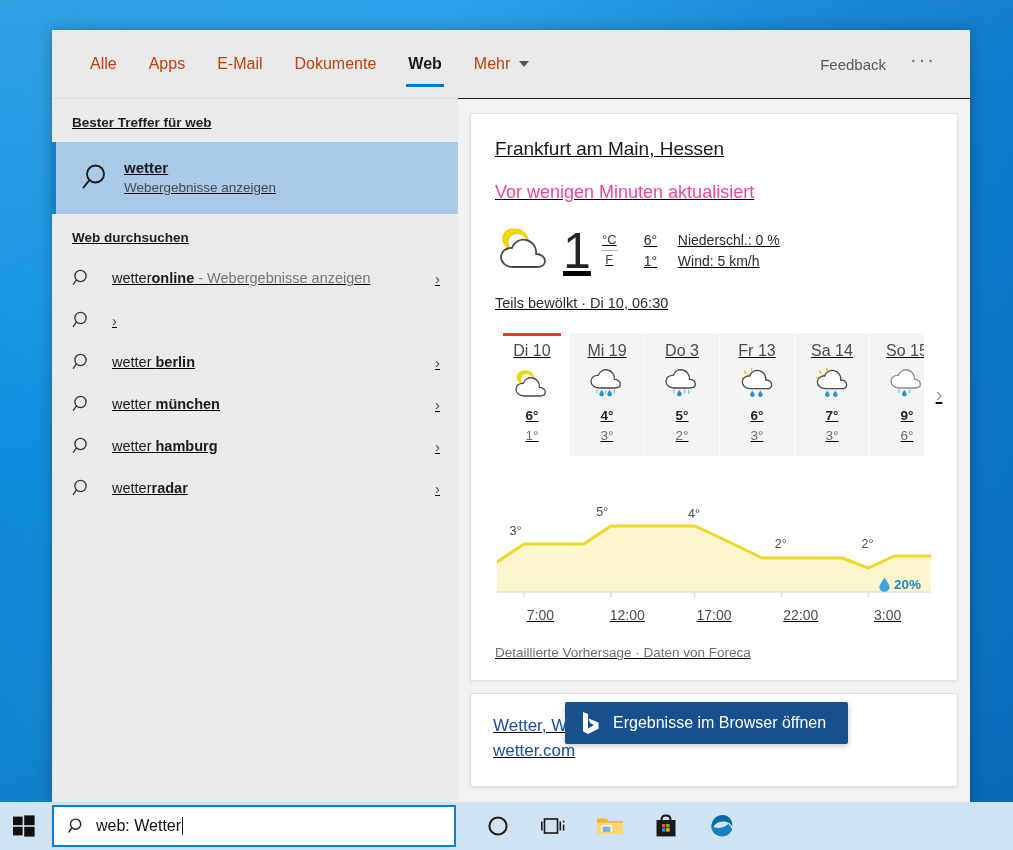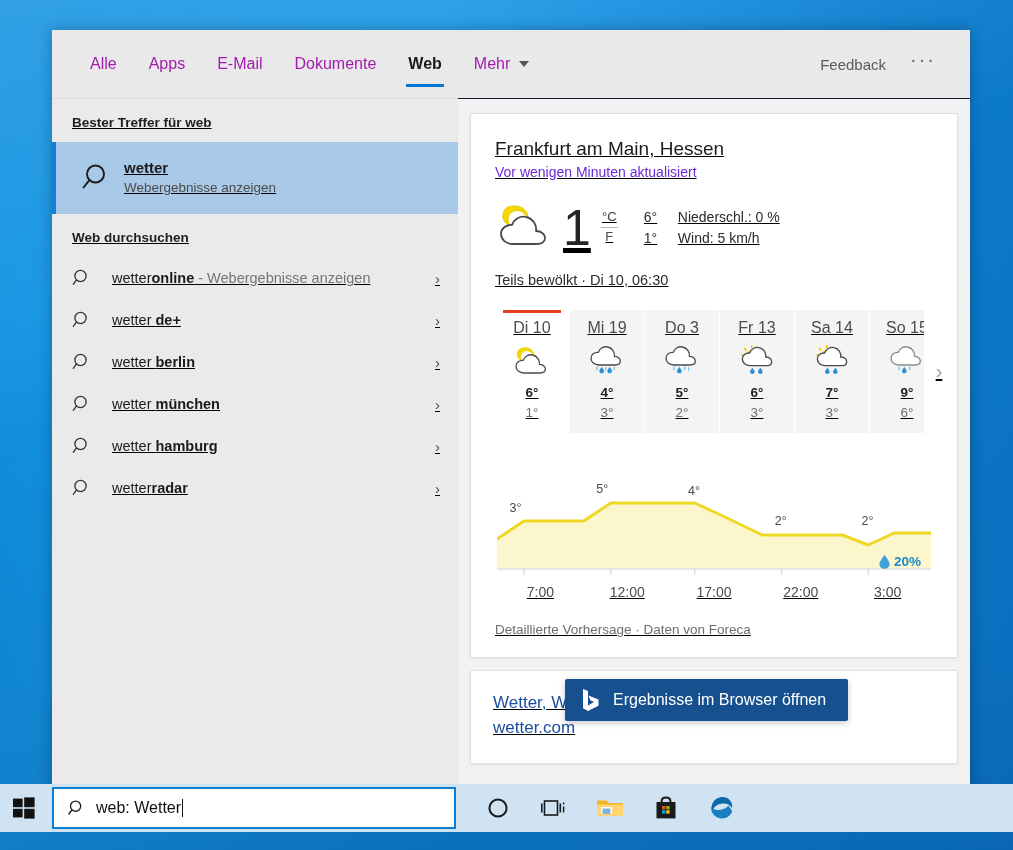--- a/index.html
+++ b/index.html
@@ -31,21 +31,21 @@
     height: 68px; flex: 0 0 68px;
     background: #e9e9e9;
     display: flex; align-items: center;
     padding: 0 28px 0 22px;
     position: relative;
   }
   .tab {
     position: relative;
     height: 68px; display: flex; align-items: center;
     padding: 0 16px;
-    font-size: 16px; color: #a21caf;
+    font-size: 16px; color: #c2410c;
     cursor: default;
   }
   .tab.active { color: #1a1a1a; font-weight: bold; }
   .tab.active::after {
     content: ""; position: absolute; left: 14px; right: 14px; bottom: 11px;
     height: 3px; background: #0078d7;
   }
   .tab .caret {
     display: inline-block; margin-left: 9px;
     width: 0; height: 0; border-left: 5px solid transparent;
@@ -109,21 +109,21 @@
     overflow: hidden;
   }
   .card {
     background: #ffffff;
     border: 1px solid #e0e0e0;
     border-radius: 2px;
     box-shadow: 0 1px 3px rgba(0,0,0,0.07);
   }
   .weather-card { padding: 22px 24px 20px 24px; }
   .wx-city { font-size: 19px; color: #1b1b1b; line-height: 1.35; }
-  .wx-updated { font-size: 14px; color: #6d28d9; margin-top: 2px; }
+  .wx-updated { font-size: 18px; color: #ec4899; margin-top: 20px; }
 
   .wx-now { display: flex; align-items: center; margin-top: 22px; }
   .wx-now-icon { width: 64px; flex: 0 0 64px; }
   .wx-temp { font-size: 50px; color: #242424; line-height: 1; margin: 0 10px 0 4px; font-weight: 300; }
   .wx-units { display: flex; flex-direction: column; align-items: center; font-size: 13px; color: #3b3b3b; margin-right: 26px; }
   .wx-units .u-c { line-height: 1.3; }
   .wx-units .u-line { width: 17px; height: 1px; background: #b5b5b5; margin: 1px 0; }
   .wx-units .u-f { line-height: 1.3; color: #4a4a4a; }
   .wx-stats { display: flex; flex-direction: column; gap: 5px; font-size: 14px; color: #2b2b2b; }
   .wx-stat-row { display: flex; }
@@ -177,21 +177,21 @@
     background: #16508f; color: #fff;
     height: 42px; display: flex; align-items: center; gap: 12px;
     padding: 0 22px 0 16px;
     border-radius: 2px;
     font-size: 16px;
     box-shadow: 0 2px 6px rgba(0,0,0,0.22);
   }
 
   
   .taskbar {
-    position: absolute; left: 0; bottom: 18px; width: 1013px; height: 48px;
+    position: absolute; left: 0; bottom: 0; width: 1013px; height: 48px;
     background: #cfe3f2;
     display: flex; align-items: center;
   }
   .start-btn { width: 48px; height: 48px; display: flex; align-items: center; justify-content: center; cursor: default; }
   .search-box {
     width: 404px; height: 42px; margin-left: 4px;
     background: #ffffff; border: 2px solid #0a7fd4;
     display: flex; align-items: center; padding: 0 10px;
     cursor: text;
   }
@@ -264,21 +264,20 @@
           <div class="sugg-label"><span>wetter</span><b>online</b><span class="dim"> - Webergebnisse anzeigen</span></div>
           <div class="chev">›</div>
         </div>
         <div class="sugg">
           <div class="sugg-icon">
             <svg width="20" height="20" viewBox="0 0 20 20">
                 <circle cx="8.5" cy="8" r="5.6" fill="none" stroke="#333" stroke-width="1.3"></circle>
                 <line x1="4.3" y1="12.1" x2="1.3" y2="16.3" stroke="#333" stroke-width="1.3" stroke-linecap="round"></line>
               </svg>
           </div>
-          <div class="sugg-label"><span>wetter </span><b>de+</b><span class="dim"></span></div>
           <div class="chev">›</div>
         </div>
         <div class="sugg">
           <div class="sugg-icon">
             <svg width="20" height="20" viewBox="0 0 20 20">
                 <circle cx="8.5" cy="8" r="5.6" fill="none" stroke="#333" stroke-width="1.3"></circle>
                 <line x1="4.3" y1="12.1" x2="1.3" y2="16.3" stroke="#333" stroke-width="1.3" stroke-linecap="round"></line>
               </svg>
           </div>
           <div class="sugg-label"><span>wetter </span><b>berlin</b><span class="dim"></span></div>

